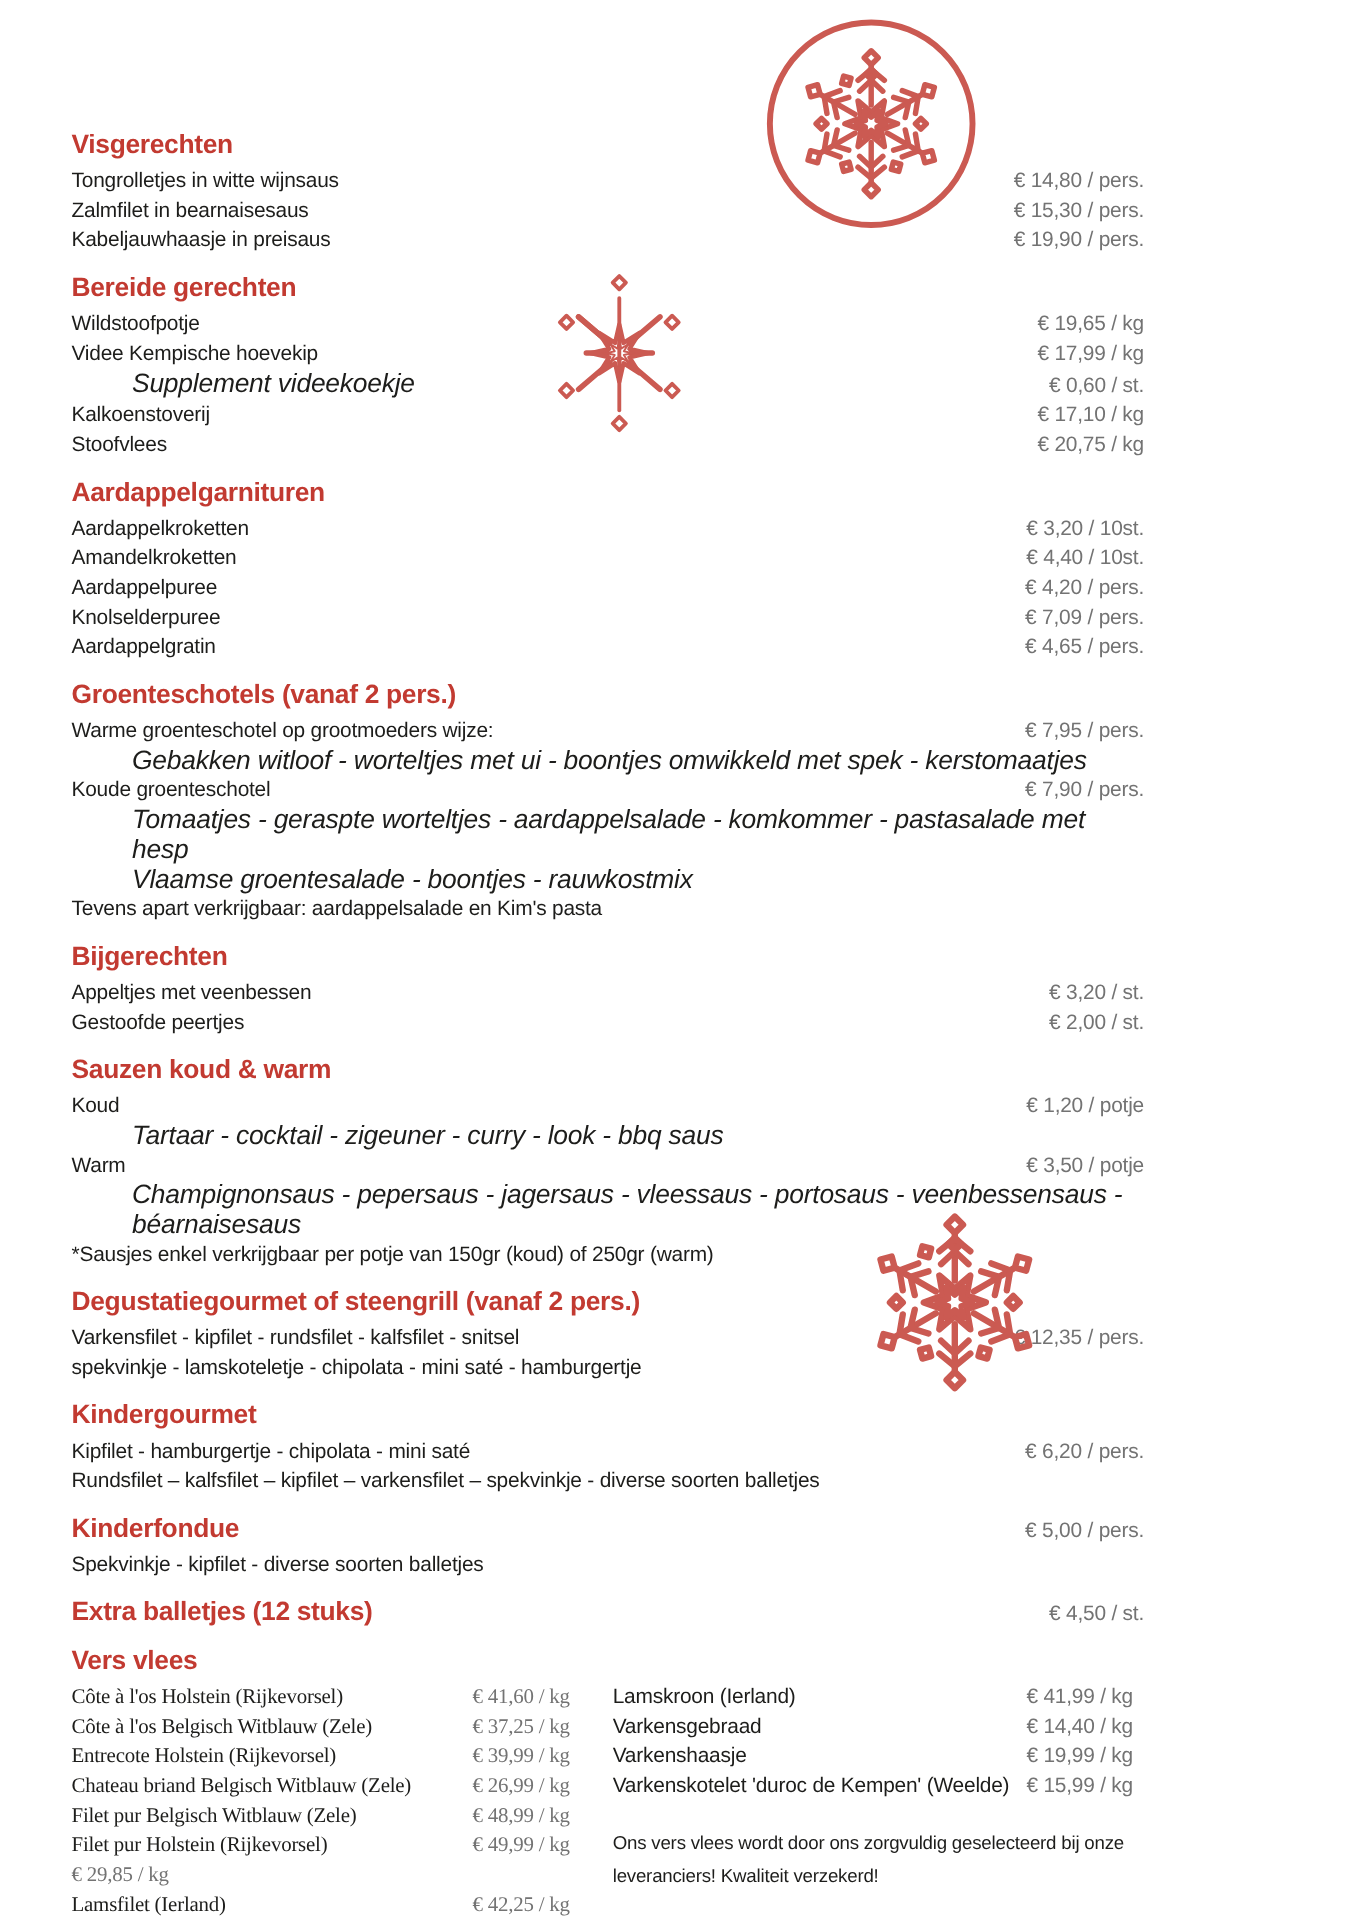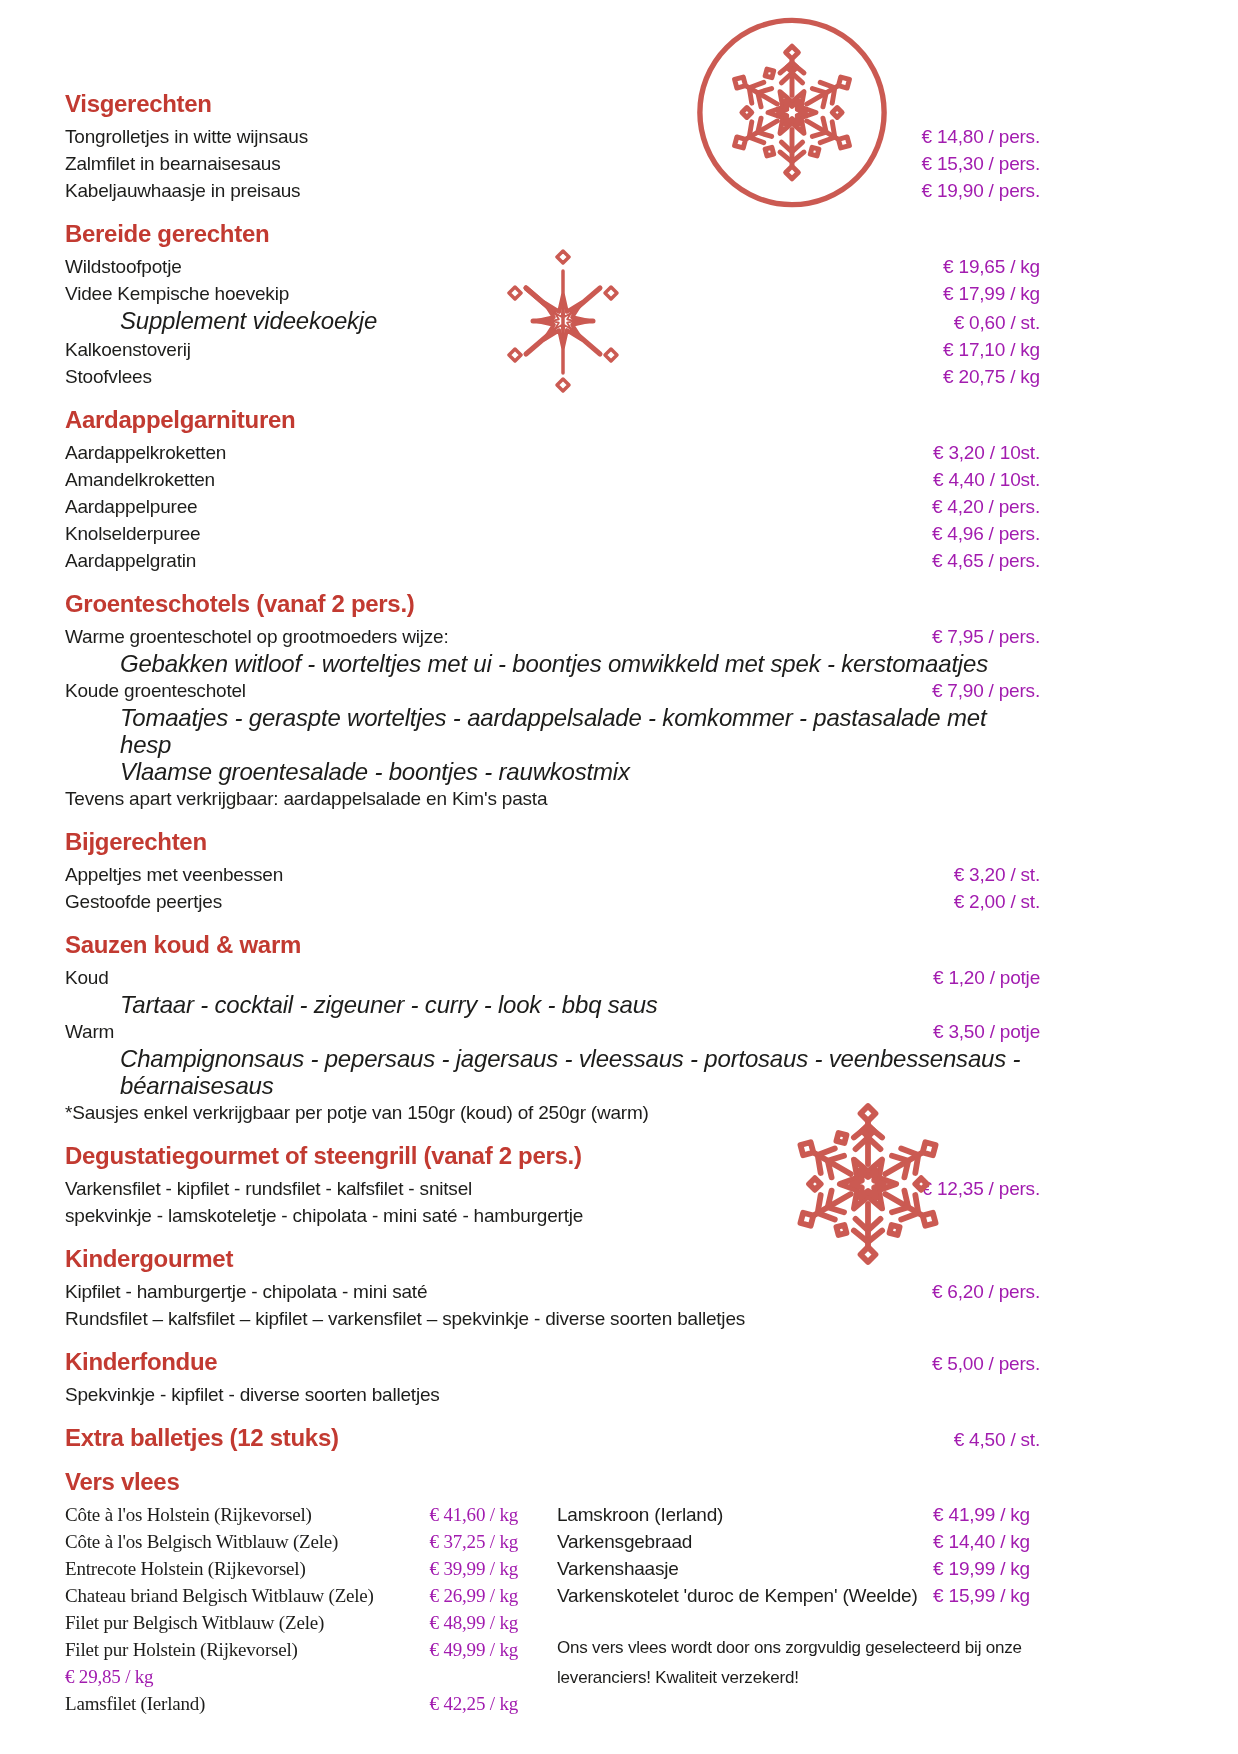--- a/index.html
+++ b/index.html
@@ -1,25 +1,25 @@
 <!DOCTYPE html>
 <html><head>
 <meta charset="utf-8">
 <style>
   html,body{margin:0;padding:0;}
   body{
     width:1238px;height:1754px;background:#ffffff;position:relative;overflow:hidden;
     font-family:"Liberation Sans", sans-serif;color:#1d1d1b;letter-spacing:-0.2px;
   }
-  .page{box-sizing:border-box;width:1238px;height:1754px;padding:90px 198px 0 65px;position:relative;}
+  .page{box-sizing:border-box;width:1238px;height:1754px;padding:118px 198px 0 65px;position:relative;}
   main{width:975px;}
   .title-row{display:flex;align-items:baseline;margin:16px 0 5px;}
   section:first-child .title-row{margin-top:0;}
   h2{margin:0;flex:1;font-size:24px;line-height:28px;font-weight:700;color:#c23a31;letter-spacing:-0.3px;}
-  .pr{white-space:nowrap;text-align:right;font-size:19px;font-weight:400;color:#a21caf;font-style:normal;}
+  .pr{white-space:nowrap;text-align:right;font-size:19px;font-weight:400;color:#737373;font-style:normal;}
   .row{display:flex;align-items:baseline;font-size:19px;line-height:27px;}
   .row .nm{flex:1;}
   .row.sub .nm{font-style:italic;padding-left:55px;font-size:24px;}
   
   .vv-grid{display:flex;gap:39px;width:965px;}
   .vv-col.left{width:453px;flex:none;font-family:Liberation Serif, serif;}
   .vv-col.right{width:473px;flex:none;}
   .vv-col .row{line-height:27px;}
   .note{margin:24px 0 0 0;font-size:17px;line-height:30px;}
   
@@ -151,21 +151,21 @@
         <div class="row">
           <span class="nm">Amandelkroketten</span>
           <span class="pr">€ 4,40 / 10st.</span>
         </div>
         <div class="row">
           <span class="nm">Aardappelpuree</span>
           <span class="pr">€ 4,20 / pers.</span>
         </div>
         <div class="row">
           <span class="nm">Knolselderpuree</span>
-          <span class="pr">€ 4,96 / pers.</span>
+          <span class="pr">€ 7,09 / pers.</span>
         </div>
         <div class="row">
           <span class="nm">Aardappelgratin</span>
           <span class="pr">€ 4,65 / pers.</span>
         </div>
       </section>
       <section>
         <div class="title-row">
           <h2>Groenteschotels (vanaf 2 pers.)</h2>
         </div>

